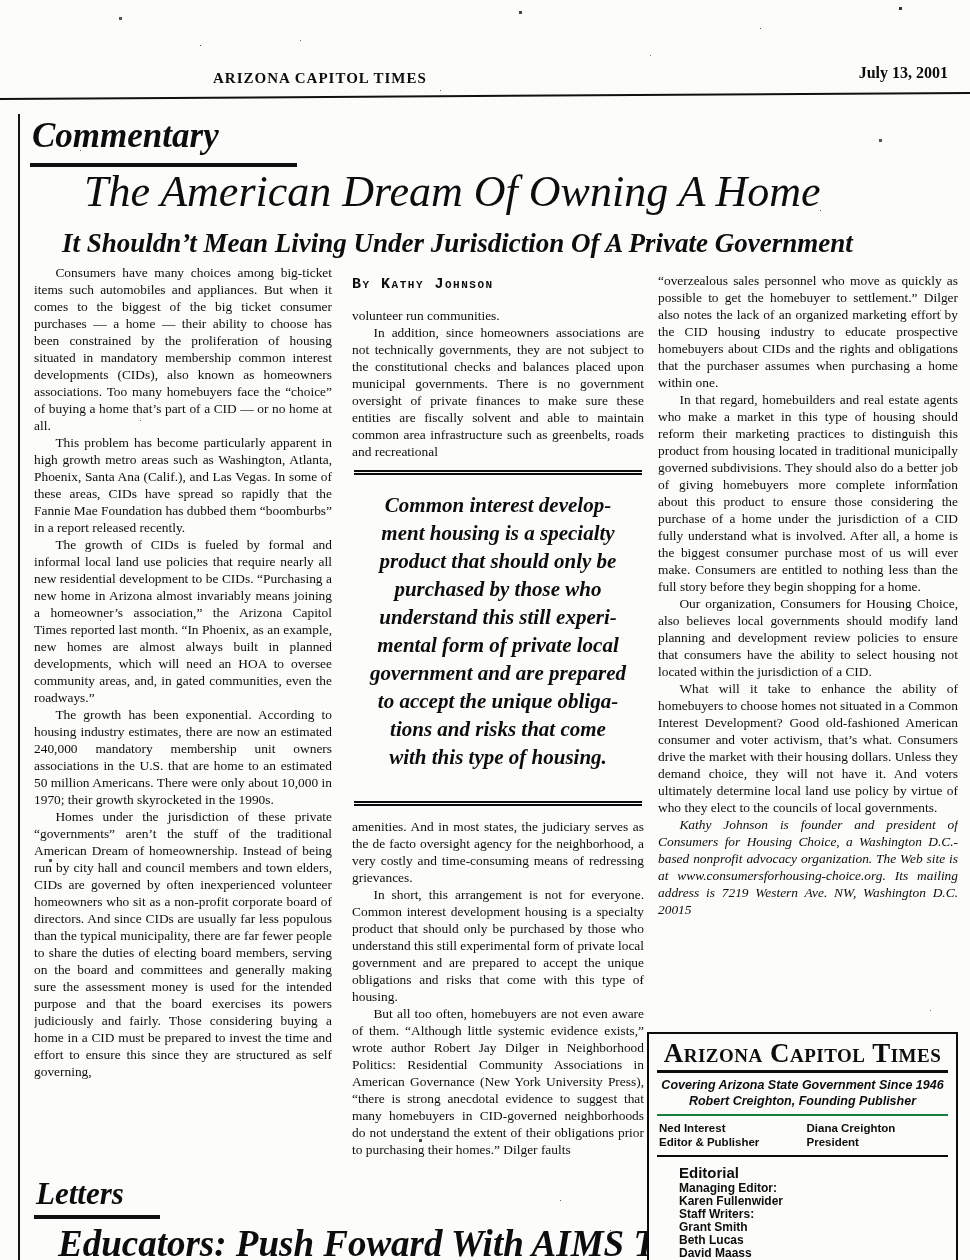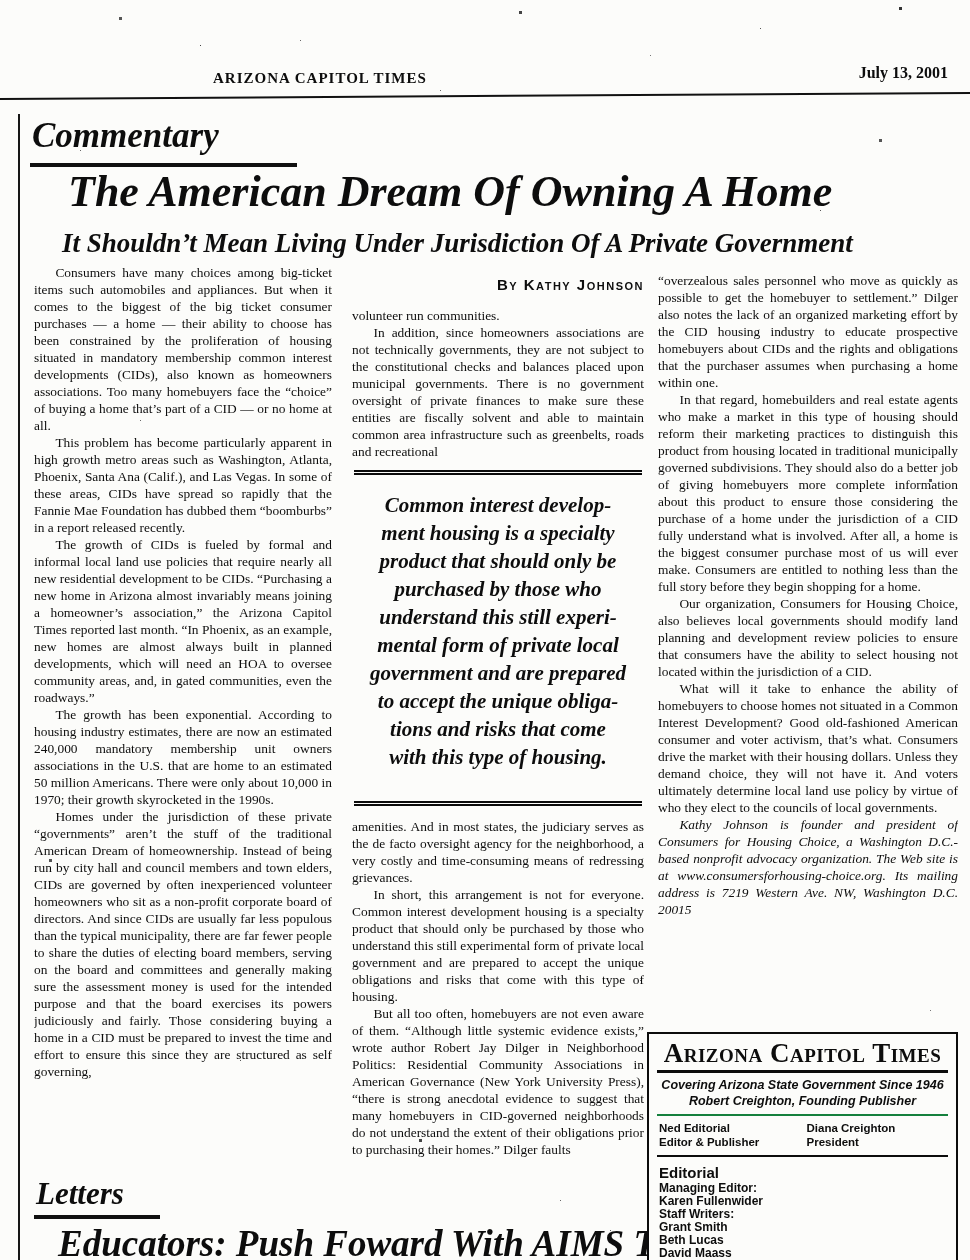--- a/index.html
+++ b/index.html
@@ -13,35 +13,35 @@
 
   
   .pub-name{left:213px;top:70px;font-size:15px;font-weight:bold;letter-spacing:1px;}
   .pub-date{right:22px;top:64px;font-size:16px;font-weight:bold;}
   .top-rule{left:0;top:95px;width:970px;height:2px;background:#111;transform:rotate(-0.35deg);}
   .left-rule{left:18px;top:114px;width:2px;height:1146px;background:#161616;}
 
   
   .commentary{left:30px;top:116px;font-size:35px;font-weight:bold;font-style:italic;
     border-bottom:4px solid #101010;padding:0 78px 7px 2px;}
-  .headline{left:68px;top:166px;width:860px;font-size:44px;font-weight:bold;font-style:italic;
+  .headline{left:84px;top:166px;width:860px;font-size:44px;font-weight:normal;font-style:italic;
     white-space:nowrap;letter-spacing:0px;}
   .subheadline{left:62px;top:228px;width:880px;font-size:27px;font-weight:bold;font-style:italic;
     white-space:nowrap;}
 
   
   .col{overflow:hidden;text-align:justify;font-size:13.4px;line-height:17px;}
   .col p{margin:0;text-indent:1.6em;}
   .col p.no-indent{text-indent:0;}
   .col-1{left:34px;top:264px;width:298px;height:892px;}
   .col-2{left:352px;top:272px;width:292px;height:900px;}
   .col-3{left:658px;top:272px;width:300px;height:742px;}
 
-  .byline{font-family:Liberation Sans, sans-serif;font-variant:small-caps;
-    font-weight:bold;font-size:15px;letter-spacing:1.5px;text-align:right;
+  .byline{font-family:Liberation Mono, monospace;font-variant:small-caps;
+    font-weight:bold;font-size:15px;letter-spacing:1.5px;text-align:left;
     text-indent:0 !important;margin:4px 0 14px 0 !important;}
 
   .pull-quote{
     margin:10px 2px 12px 2px;padding:16px 6px 30px 6px;
     border-top:5px double #0b0b0b;border-bottom:5px double #0b0b0b;
     font-size:21px;line-height:28px;font-weight:bold;font-style:italic;
     text-align:center;white-space:pre-line;text-indent:0;
   }
 
   .bio{font-style:italic;}
@@ -59,21 +59,21 @@
     font-family:"Liberation Sans", sans-serif;padding:4px 8px 0 8px;
   }
   .mast-title{font-family:"Liberation Serif", serif;font-variant:small-caps;
     font-weight:bold;font-size:27px;text-align:center;letter-spacing:0.5px;
     border-bottom:3px solid #0c0c0c;padding-bottom:2px;line-height:30px;}
   .mast-tagline{font-size:12.5px;font-weight:bold;font-style:italic;text-align:center;
     line-height:16px;padding:4px 0 5px 0;border-bottom:2px solid #15803d;}
   .mast-officers{display:grid;grid-template-columns:1fr 1fr;gap:0 6px;
     padding:5px 0 6px 2px;border-bottom:2px solid #0c0c0c;}
   .mast-officer{font-size:11.5px;font-weight:bold;line-height:14px;}
-  .mast-staff{display:grid;grid-template-columns:1.05fr 1.35fr;gap:0 6px;padding:4px 0 0 2px;}
+  .mast-staff{display:grid;grid-template-columns:1.05fr 1.35fr;gap:0 6px;padding:4px 0 0 2px;margin-left:20px;}
   .mast-heading{font-size:15px;font-weight:bold;line-height:17px;margin:3px 0 1px 0;}
   .mast-line{font-size:12px;font-weight:bold;line-height:13px;}
   .mast-clerk{font-size:10.5px;font-weight:bold;line-height:14px;margin-top:4px;}
 
   
   .speckle{left:0;top:0;width:1px;height:1px;background:transparent;
     box-shadow:
       120px 18px 0 1px #555, 300px 40px 0 0 #666, 520px 12px 0 1px #444,
       760px 28px 0 0 #555, 900px 8px 0 1px #333, 650px 55px 0 0 #777,
       80px 150px 0 0 #666, 880px 140px 0 1px #555, 940px 310px 0 0 #666,
@@ -137,21 +137,21 @@
 <div class="abs letters-headline">Educators: Push Foward With AIMS Testing</div>
 
 <div class="abs masthead">
   <div class="mast-title">Arizona Capitol Times</div>
   <div class="mast-tagline">
     <div>Covering Arizona State Government Since 1946</div>
     <div>Robert Creighton, Founding Publisher</div>
   </div>
   <div class="mast-officers">
     <div class="mast-officer">
-      <div>Ned Editorial</div>
+      <div>Ned Interest</div>
       <div>Editor &amp; Publisher</div>
     </div>
     <div class="mast-officer">
       <div>Diana Creighton</div>
       <div>President</div>
     </div>
   </div>
   <div class="mast-staff">
     <div>
       <div class="mast-heading">Editorial</div>

